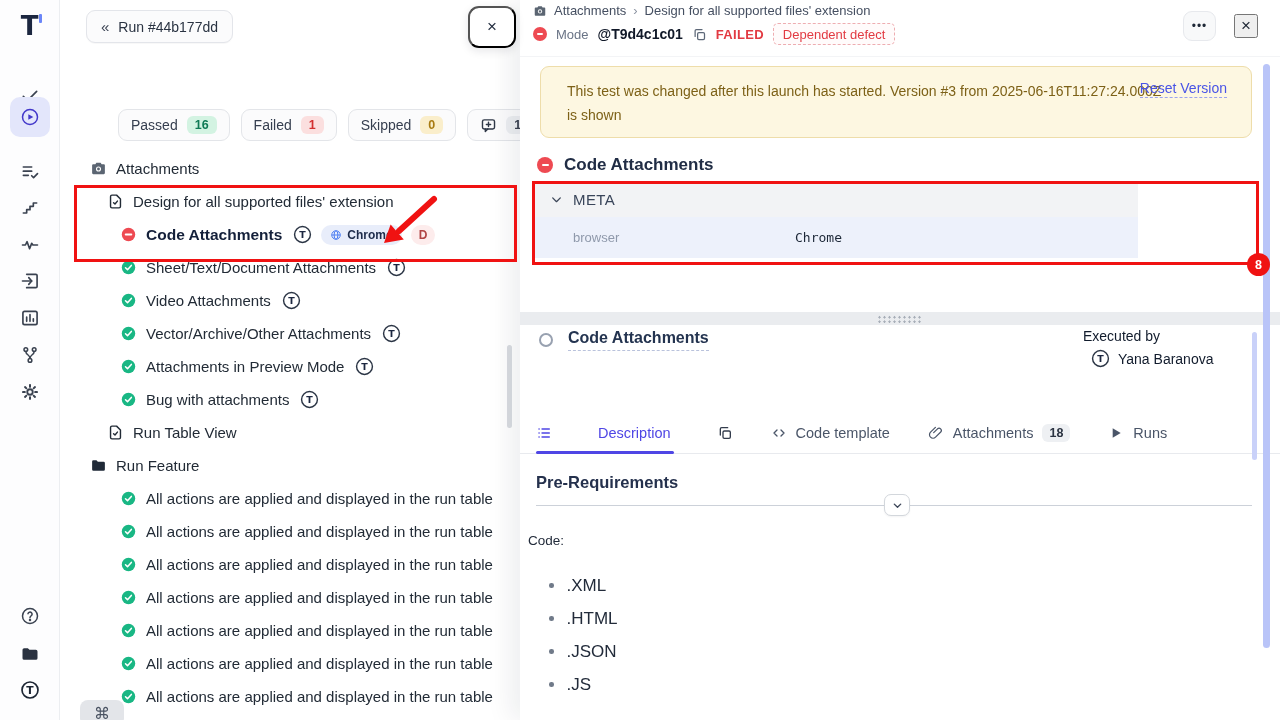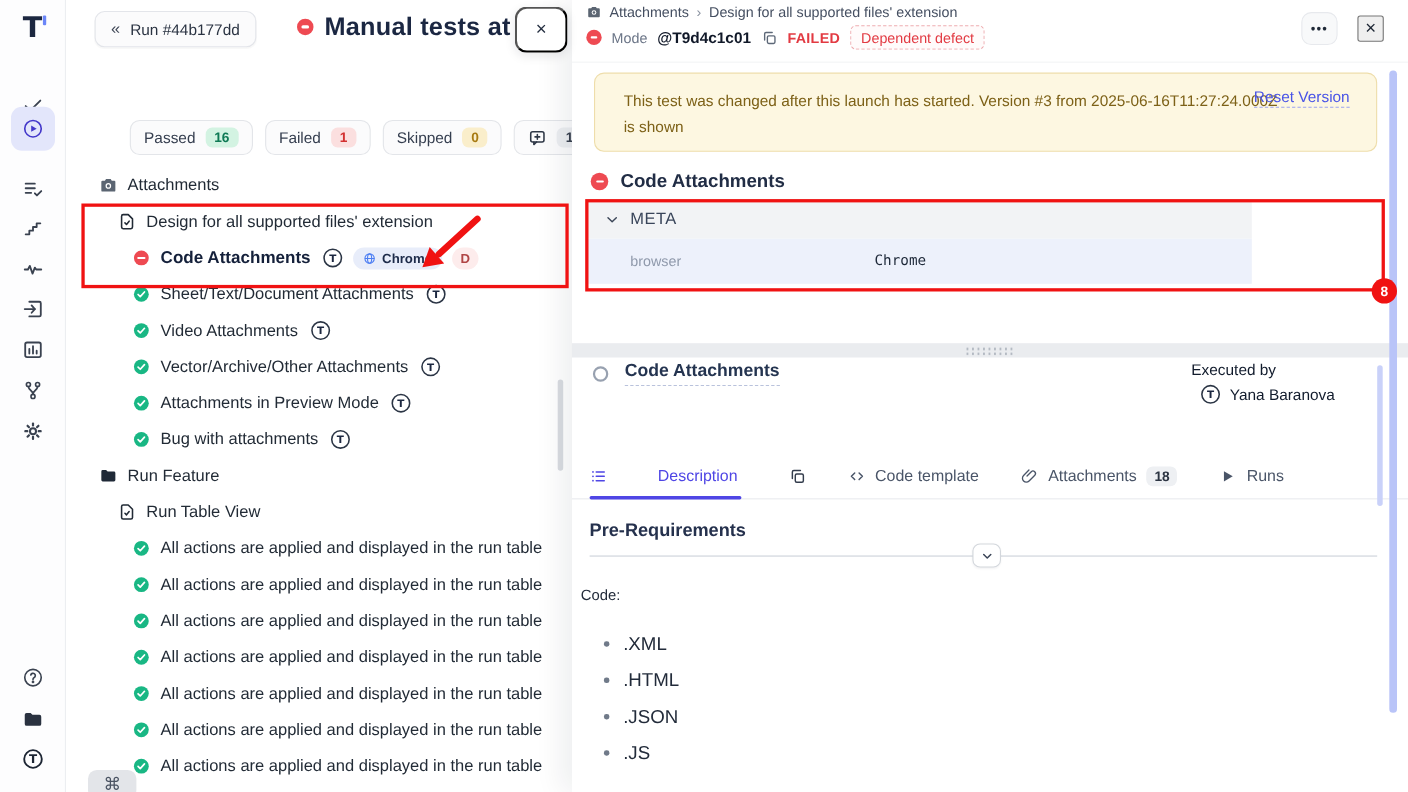--- a/index.html
+++ b/index.html
@@ -208,24 +208,20 @@
           </svg>
         </div>
       </div>
   </nav>
 
   <section class="left-panel">
     <button class="back-btn">
       <span class="chev">«</span>
       <span>Run #44b177dd</span>
     </button>
-    <div class="run-title">
-      <span class="status-dot"></span>
-      <span class="t">Manual tests at</span>
-    </div>
 
     <div class="chips" id="chips">
         <div class="chip">
           <span>Passed</span>
           <span class="cbadge passed">16</span>
         </div>
         <div class="chip">
           <span>Failed</span>
           <span class="cbadge failed">1</span>
         </div>
@@ -343,36 +339,36 @@
               <circle cx="12" cy="12" r="9.5" fill="#19b784"></circle>
               <path d="M7.8 12.3l2.8 2.8 5.4-6" fill="none" stroke="#fff" stroke-width="2.2" stroke-linecap="round" stroke-linejoin="round"></path>
             </svg>
           </span>
           <span class="lbl">Bug with attachments</span>
           <svg viewBox="0 0 24 24" class="avatar">
             <circle cx="12" cy="12" r="10" fill="none" stroke="#2b3545" stroke-width="1.8"></circle>
             <text x="12" y="16.4" text-anchor="middle" font-size="12" font-weight="bold" fill="#1c2740" font-family="DejaVu Sans">T</text>
           </svg>
         </div>
-        <div class="trow" style="padding-left: 30px;">
-          <span class="tico">
-            <svg viewBox="0 0 24 24">
-              <path fill="#1f2937" d="M3 6.5A1.8 1.8 0 0 1 4.8 4.7h4.3l2 2h8.1A1.8 1.8 0 0 1 21 8.5v9a1.8 1.8 0 0 1-1.8 1.8H4.8A1.8 1.8 0 0 1 3 17.5v-11z"></path>
-            </svg>
-          </span>
-          <span class="lbl">Run Feature</span>
-        </div>
         <div class="trow" style="padding-left: 47px;">
           <span class="tico">
             <svg viewBox="0 0 24 24" fill="none" stroke="currentColor" stroke-width="2" stroke-linecap="round" stroke-linejoin="round">
               <path d="M13.5 3H7a2 2 0 0 0-2 2v14a2 2 0 0 0 2 2h10a2 2 0 0 0 2-2V8.5z"></path>
               <path d="M9.3 13.6l2 2 3.4-4.2"></path>
             </svg>
           </span>
           <span class="lbl">Run Table View</span>
+        </div>
+        <div class="trow" style="padding-left: 30px;">
+          <span class="tico">
+            <svg viewBox="0 0 24 24">
+              <path fill="#1f2937" d="M3 6.5A1.8 1.8 0 0 1 4.8 4.7h4.3l2 2h8.1A1.8 1.8 0 0 1 21 8.5v9a1.8 1.8 0 0 1-1.8 1.8H4.8A1.8 1.8 0 0 1 3 17.5v-11z"></path>
+            </svg>
+          </span>
+          <span class="lbl">Run Feature</span>
         </div>
         <div class="trow" style="padding-left: 60px;">
           <span class="tico">
             <svg viewBox="0 0 24 24">
               <circle cx="12" cy="12" r="9.5" fill="#19b784"></circle>
               <path d="M7.8 12.3l2.8 2.8 5.4-6" fill="none" stroke="#fff" stroke-width="2.2" stroke-linecap="round" stroke-linejoin="round"></path>
             </svg>
           </span>
           <span class="lbl">All actions are applied and displayed in the run table</span>
         </div>

